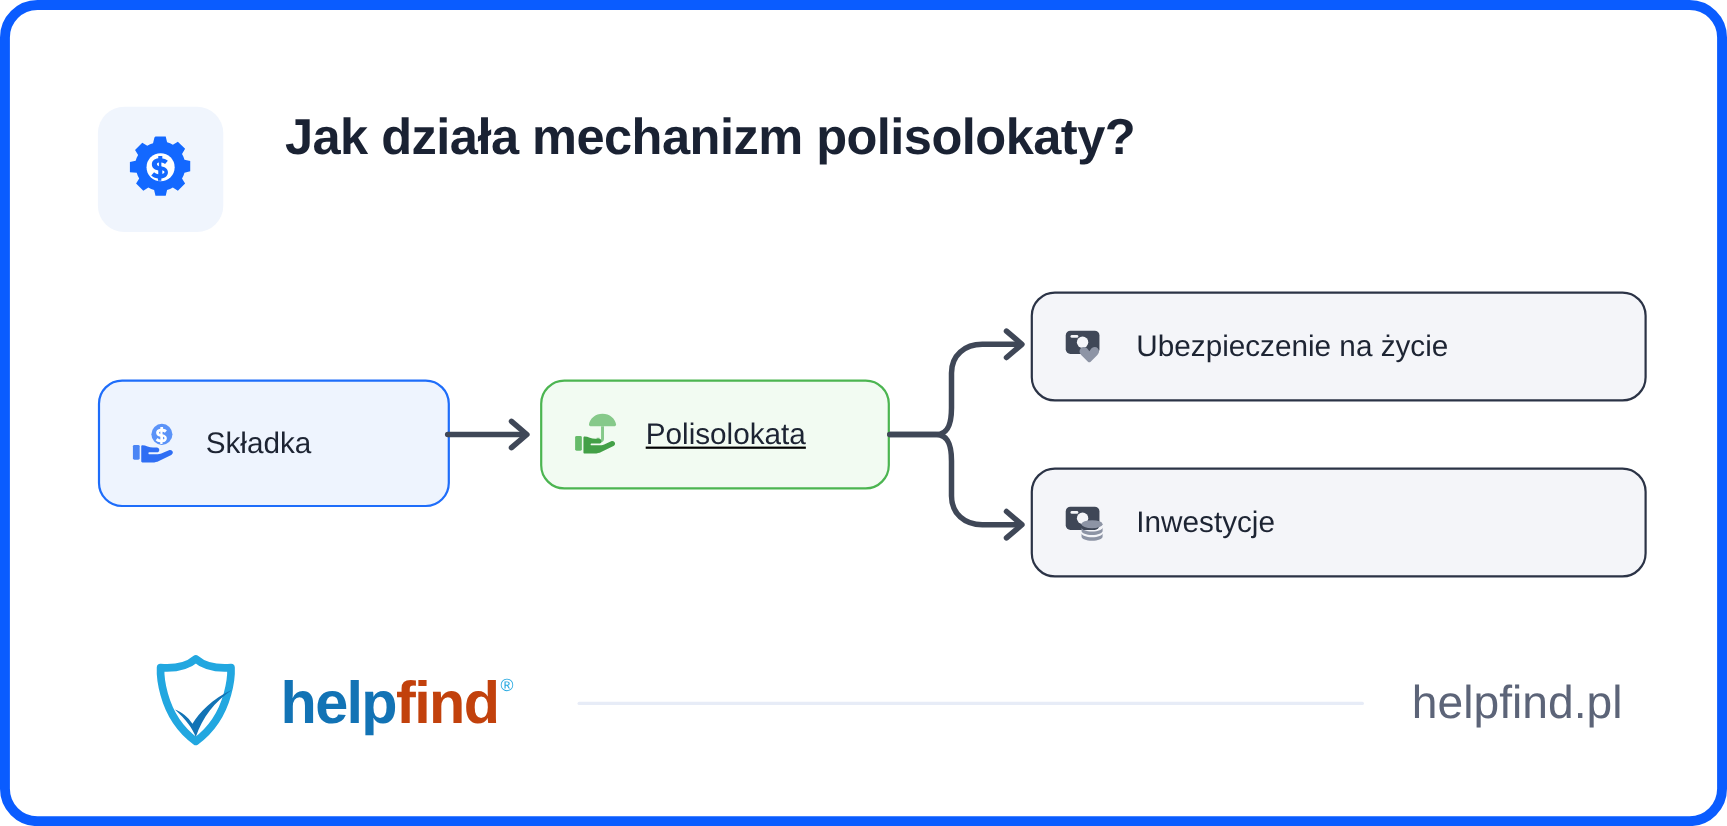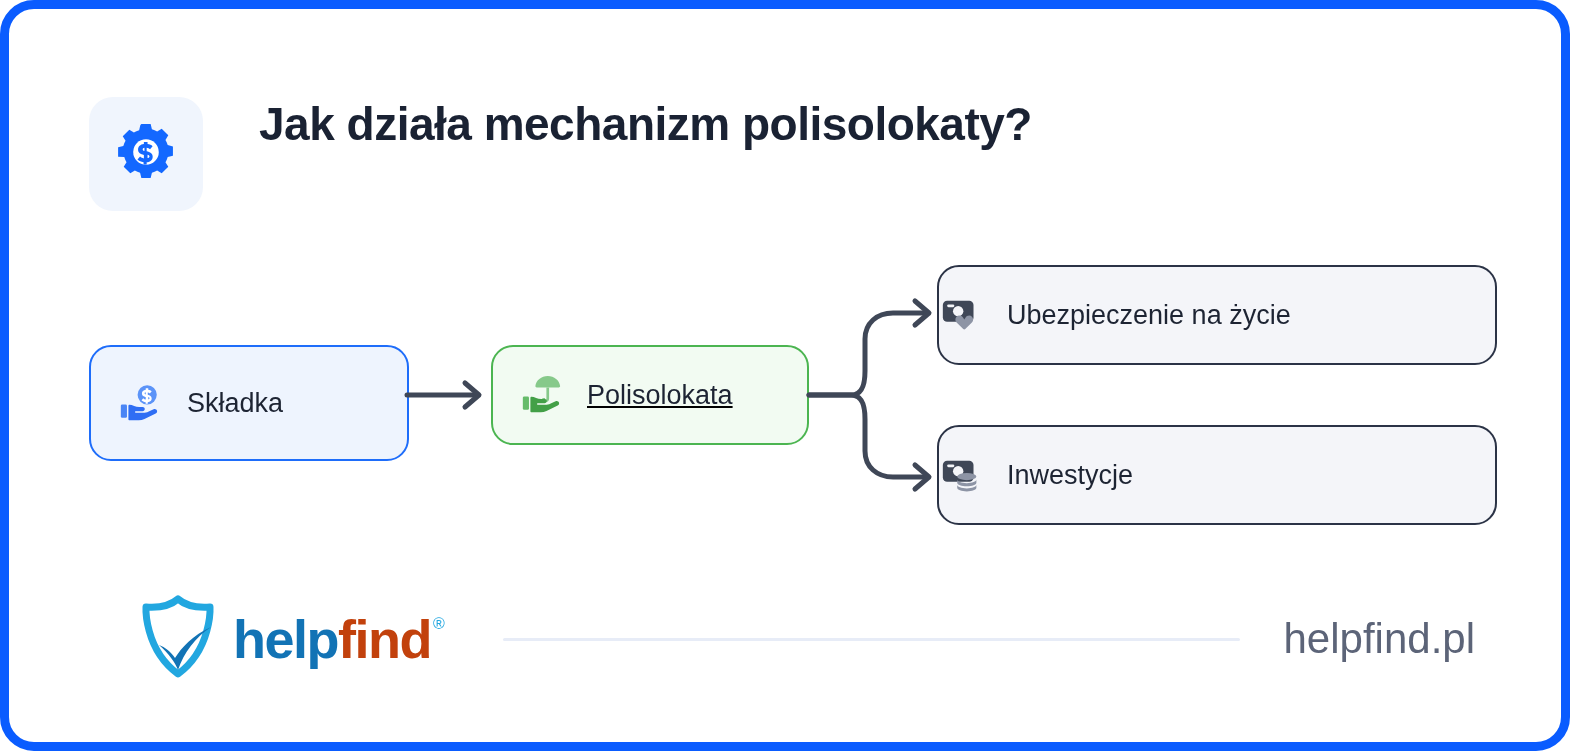--- a/index.html
+++ b/index.html
@@ -103,20 +103,21 @@
   }
   #node-polisolokata .node-label { margin-left: 22px; }
 
   
   .node-right {
     left: 928px;
     width: 560px;
     height: 100px;
     background: #f4f5f9;
     border: 2px solid #2b3346;
+    padding-left: 26px;
   }
   #node-ubezpieczenie { top: 16px; }
   #node-inwestycje { top: 176px; }
   .node-right .node-label { margin-left: 22px; }
 
   
   #connector-straight, #connector-split {
     position: absolute;
     overflow: visible;
   }
@@ -131,20 +132,21 @@
     width: 1410px;
     height: 110px;
     display: flex;
     align-items: center;
   }
   #brand-logo {
     display: flex;
     align-items: center;
     flex: 0 0 auto;
     margin-left: 48px;
+    gap: 22px;
   }
   #brand-wordmark {
     margin-left: 14px;
     display: flex;
     align-items: flex-start;
     font-size: 54px;
     font-weight: bold;
     letter-spacing: -1.5px;
     line-height: 1;
   }

